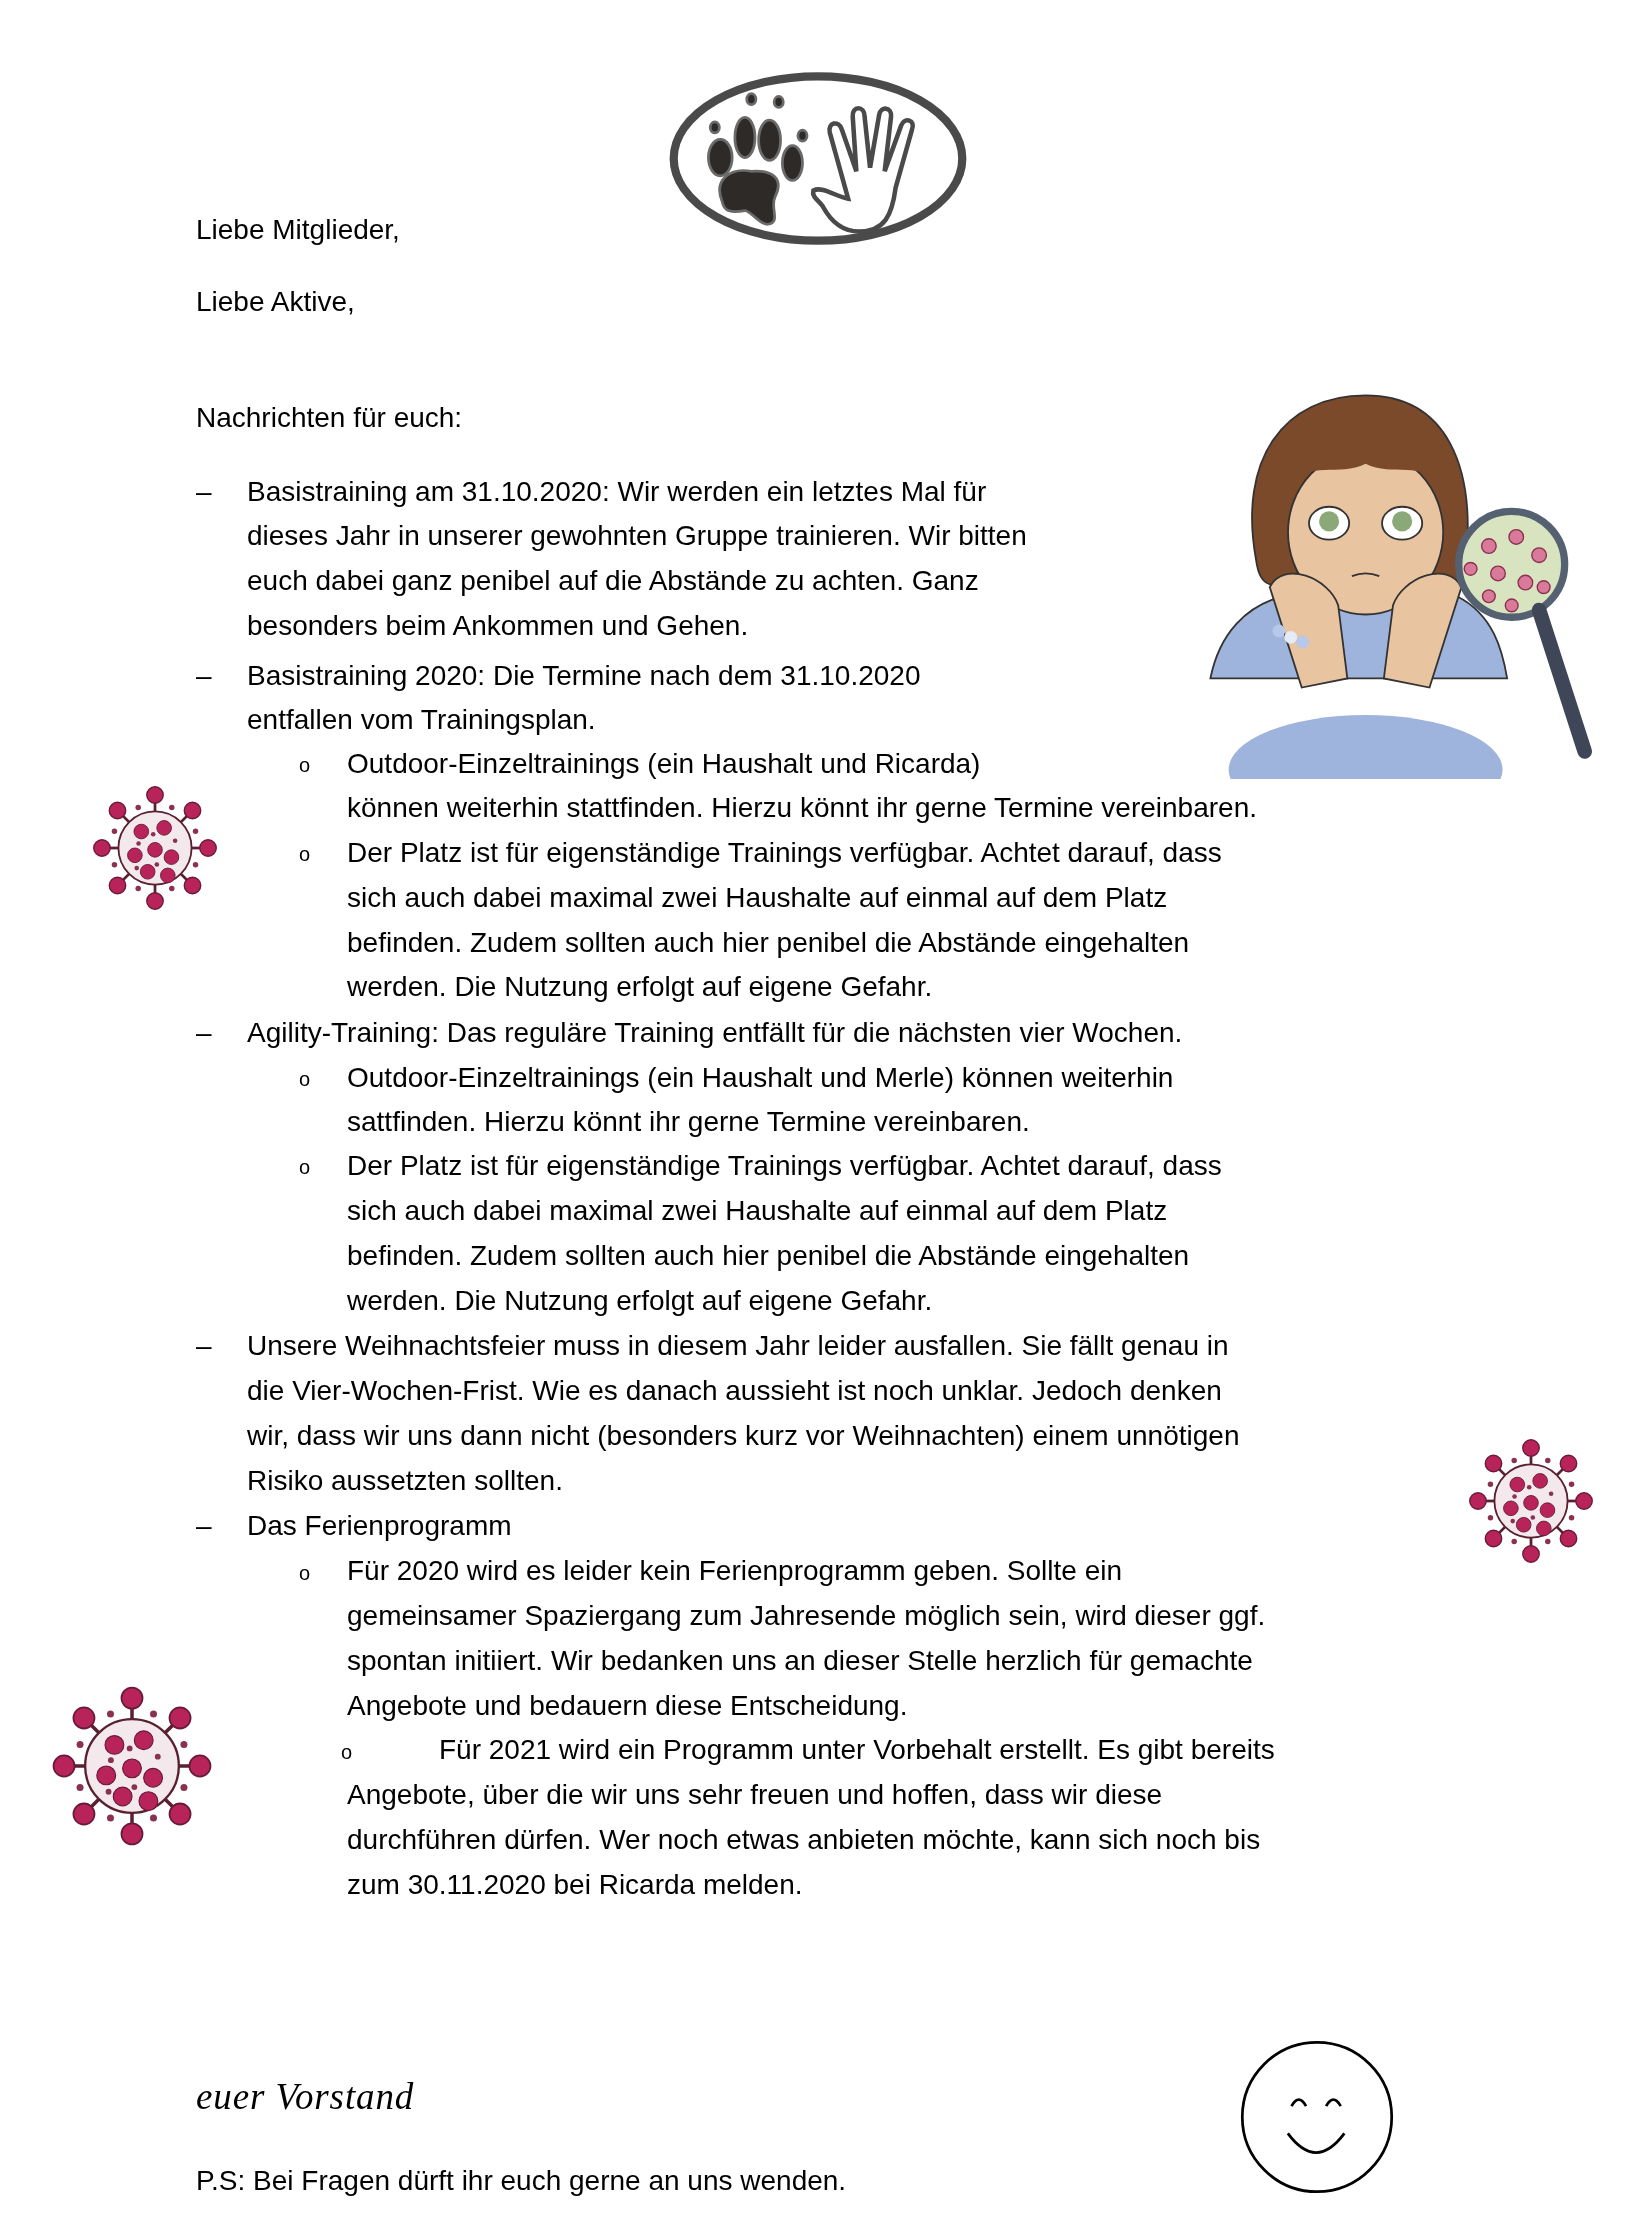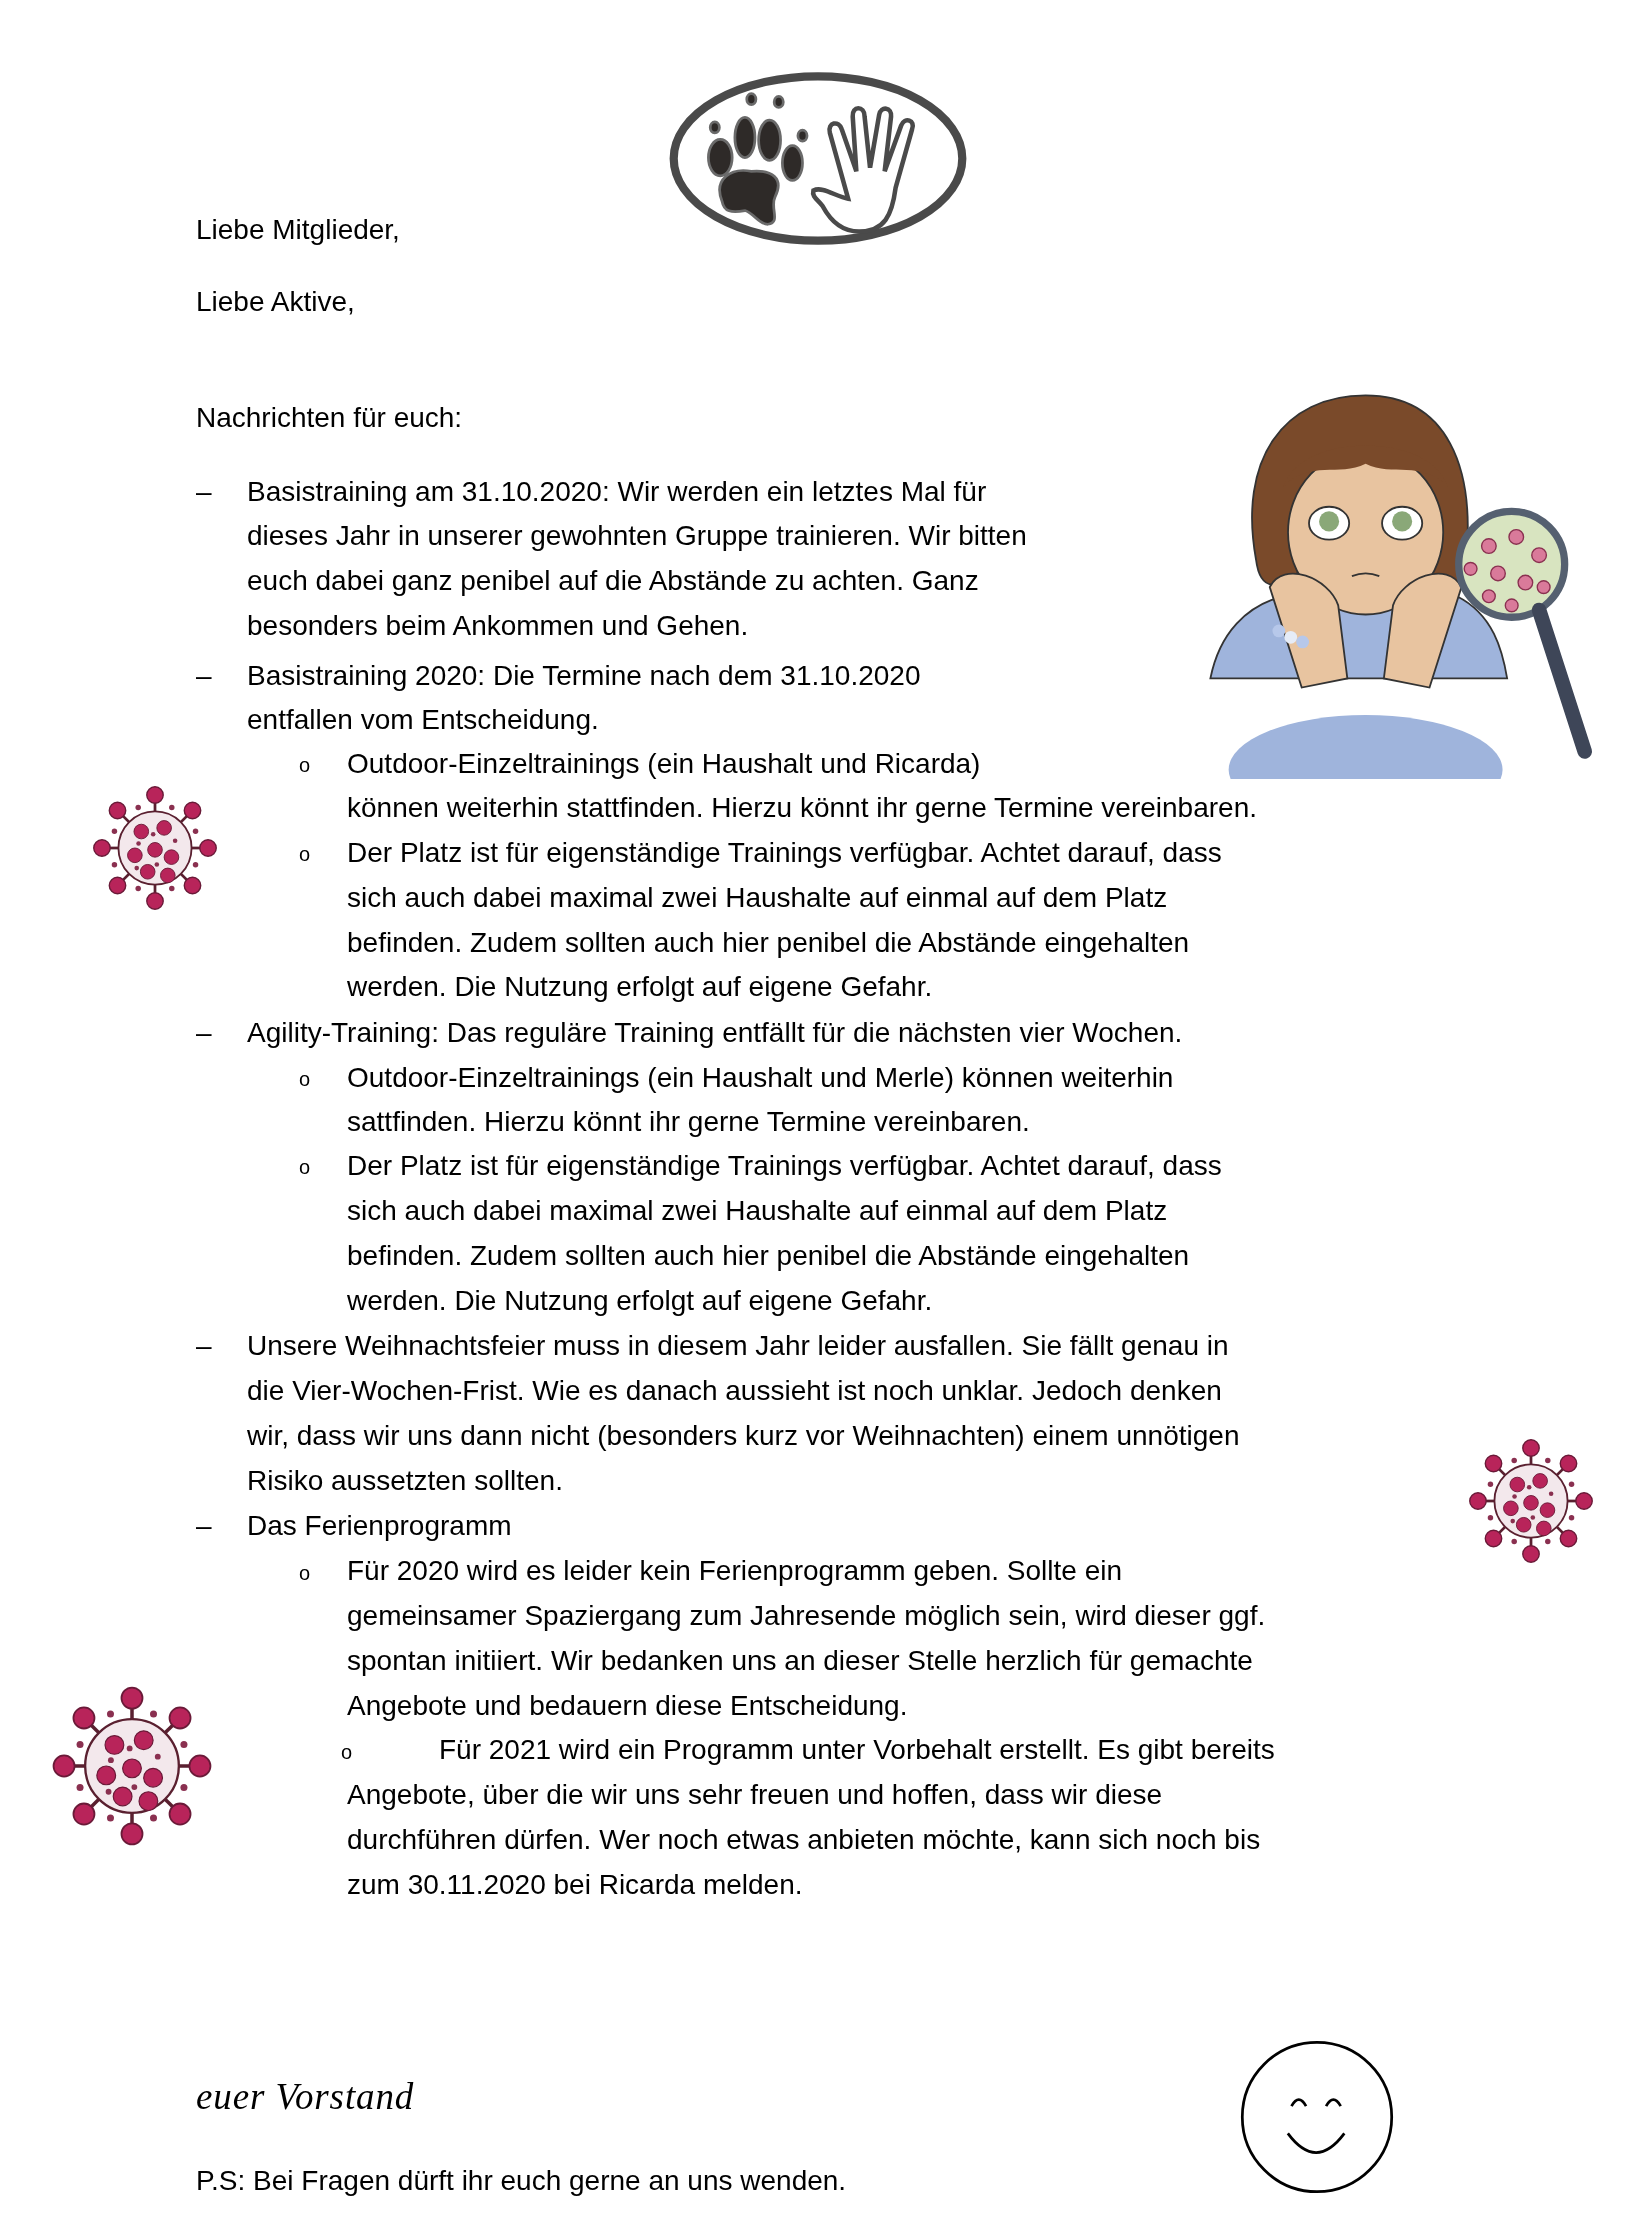--- a/index.html
+++ b/index.html
@@ -71,21 +71,21 @@
   <div>
 
     <div class="dash" style="left:196px;top:454px">–</div>
     <div class="line" style="left:247px;top:454px">Basistraining am 31.10.2020: Wir werden ein letztes Mal für</div>
     <div class="line" style="left:247px;top:498px">dieses Jahr in unserer gewohnten Gruppe trainieren. Wir bitten</div>
     <div class="line" style="left:247px;top:543px">euch dabei ganz penibel auf die Abstände zu achten. Ganz</div>
     <div class="line" style="left:247px;top:588px">besonders beim Ankommen und Gehen.</div>
 
     <div class="dash" style="left:196px;top:638px">–</div>
     <div class="line" style="left:247px;top:638px">Basistraining 2020: Die Termine nach dem 31.10.2020</div>
-    <div class="line" style="left:247px;top:682px">entfallen vom Entscheidung.</div>
+    <div class="line" style="left:247px;top:682px">entfallen vom Trainingsplan.</div>
     <div class="circ" style="left:299px;top:727px">o</div>
     <div class="line" style="left:347px;top:726px">Outdoor-Einzeltrainings (ein Haushalt und Ricarda)</div>
     <div class="line" style="left:347px;top:770px">können weiterhin stattfinden. Hierzu könnt ihr gerne Termine vereinbaren.</div>
     <div class="circ" style="left:299px;top:816px">o</div>
     <div class="line" style="left:347px;top:815px">Der Platz ist für eigenständige Trainings verfügbar. Achtet darauf, dass</div>
     <div class="line" style="left:347px;top:860px">sich auch dabei maximal zwei Haushalte auf einmal auf dem Platz</div>
     <div class="line" style="left:347px;top:905px">befinden. Zudem sollten auch hier penibel die Abstände eingehalten</div>
     <div class="line" style="left:347px;top:949px">werden. Die Nutzung erfolgt auf eigene Gefahr.</div>
 
     <div class="dash" style="left:196px;top:995px">–</div>

